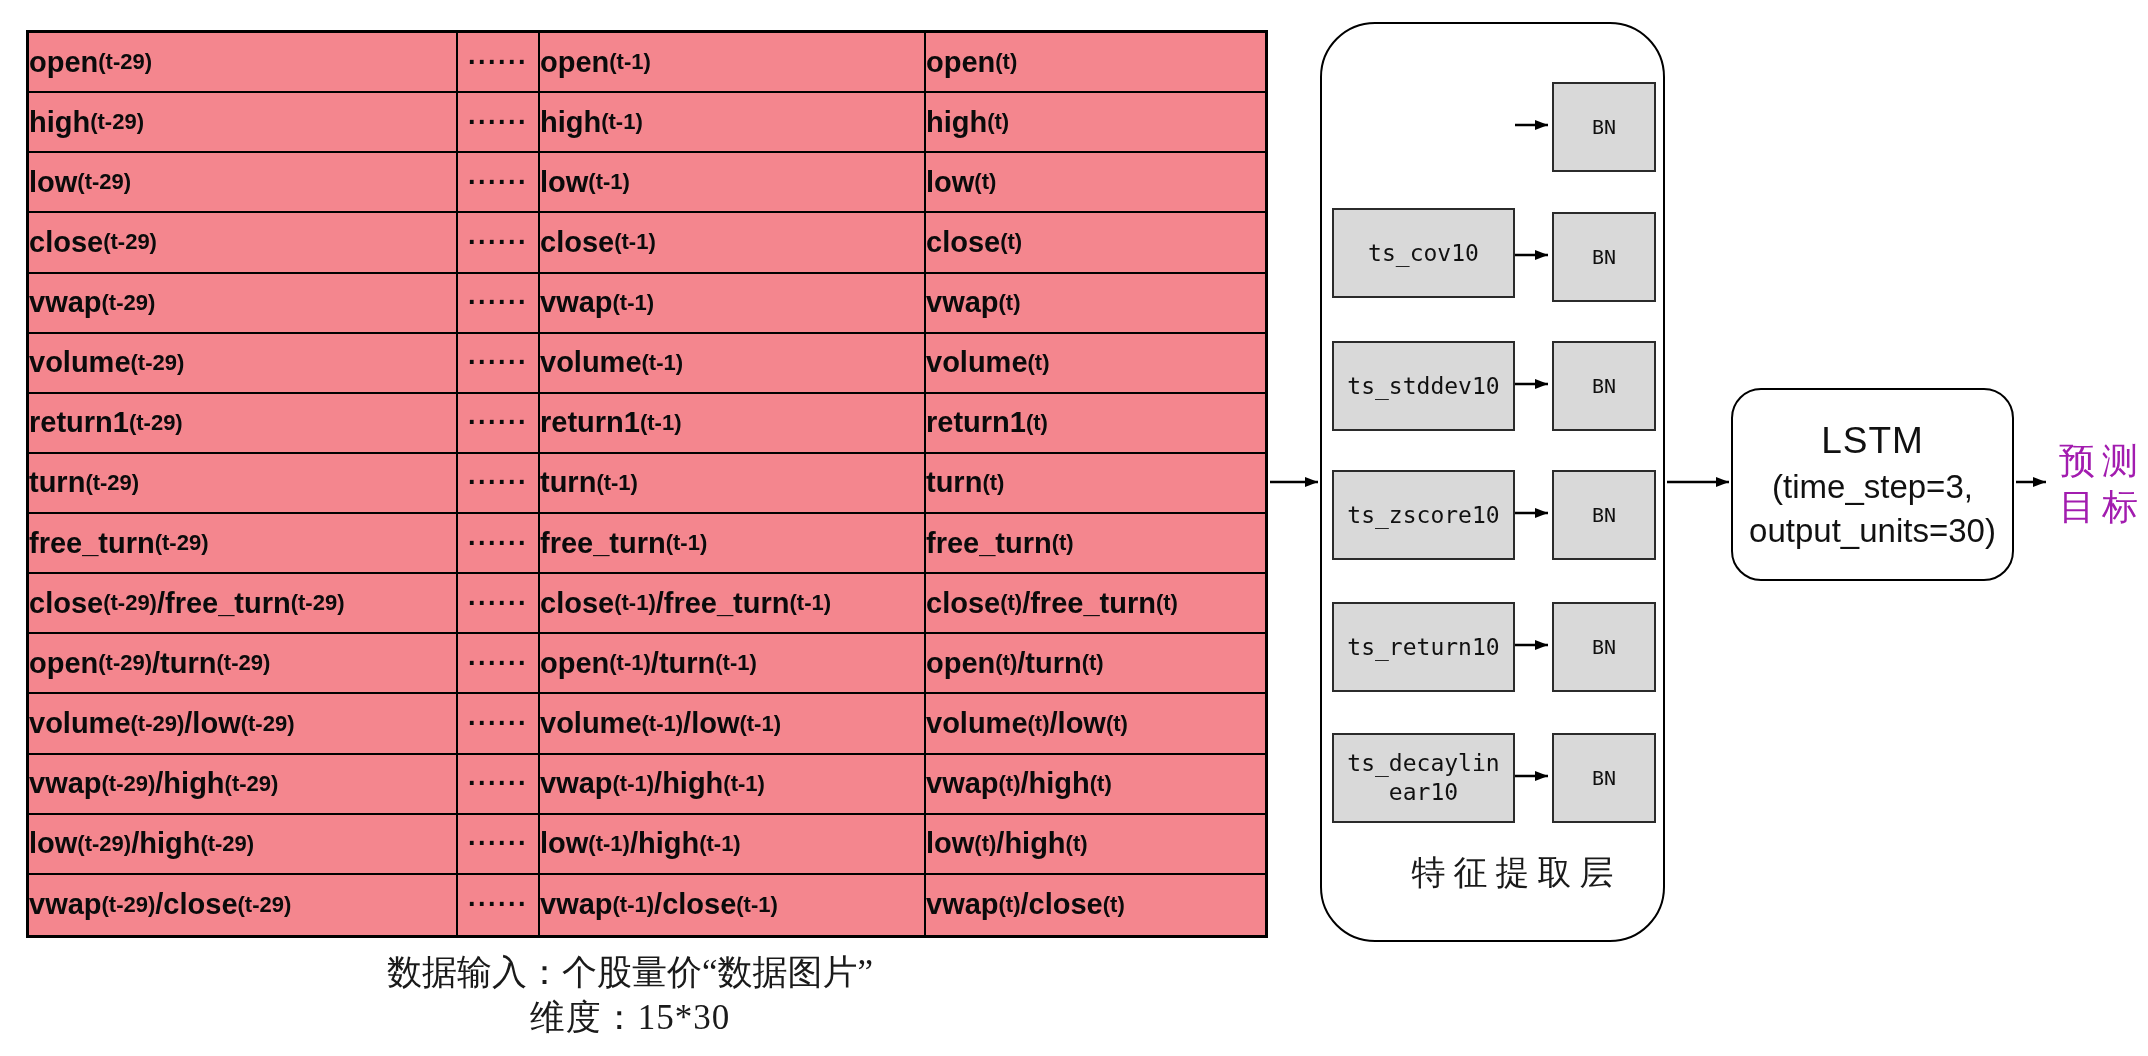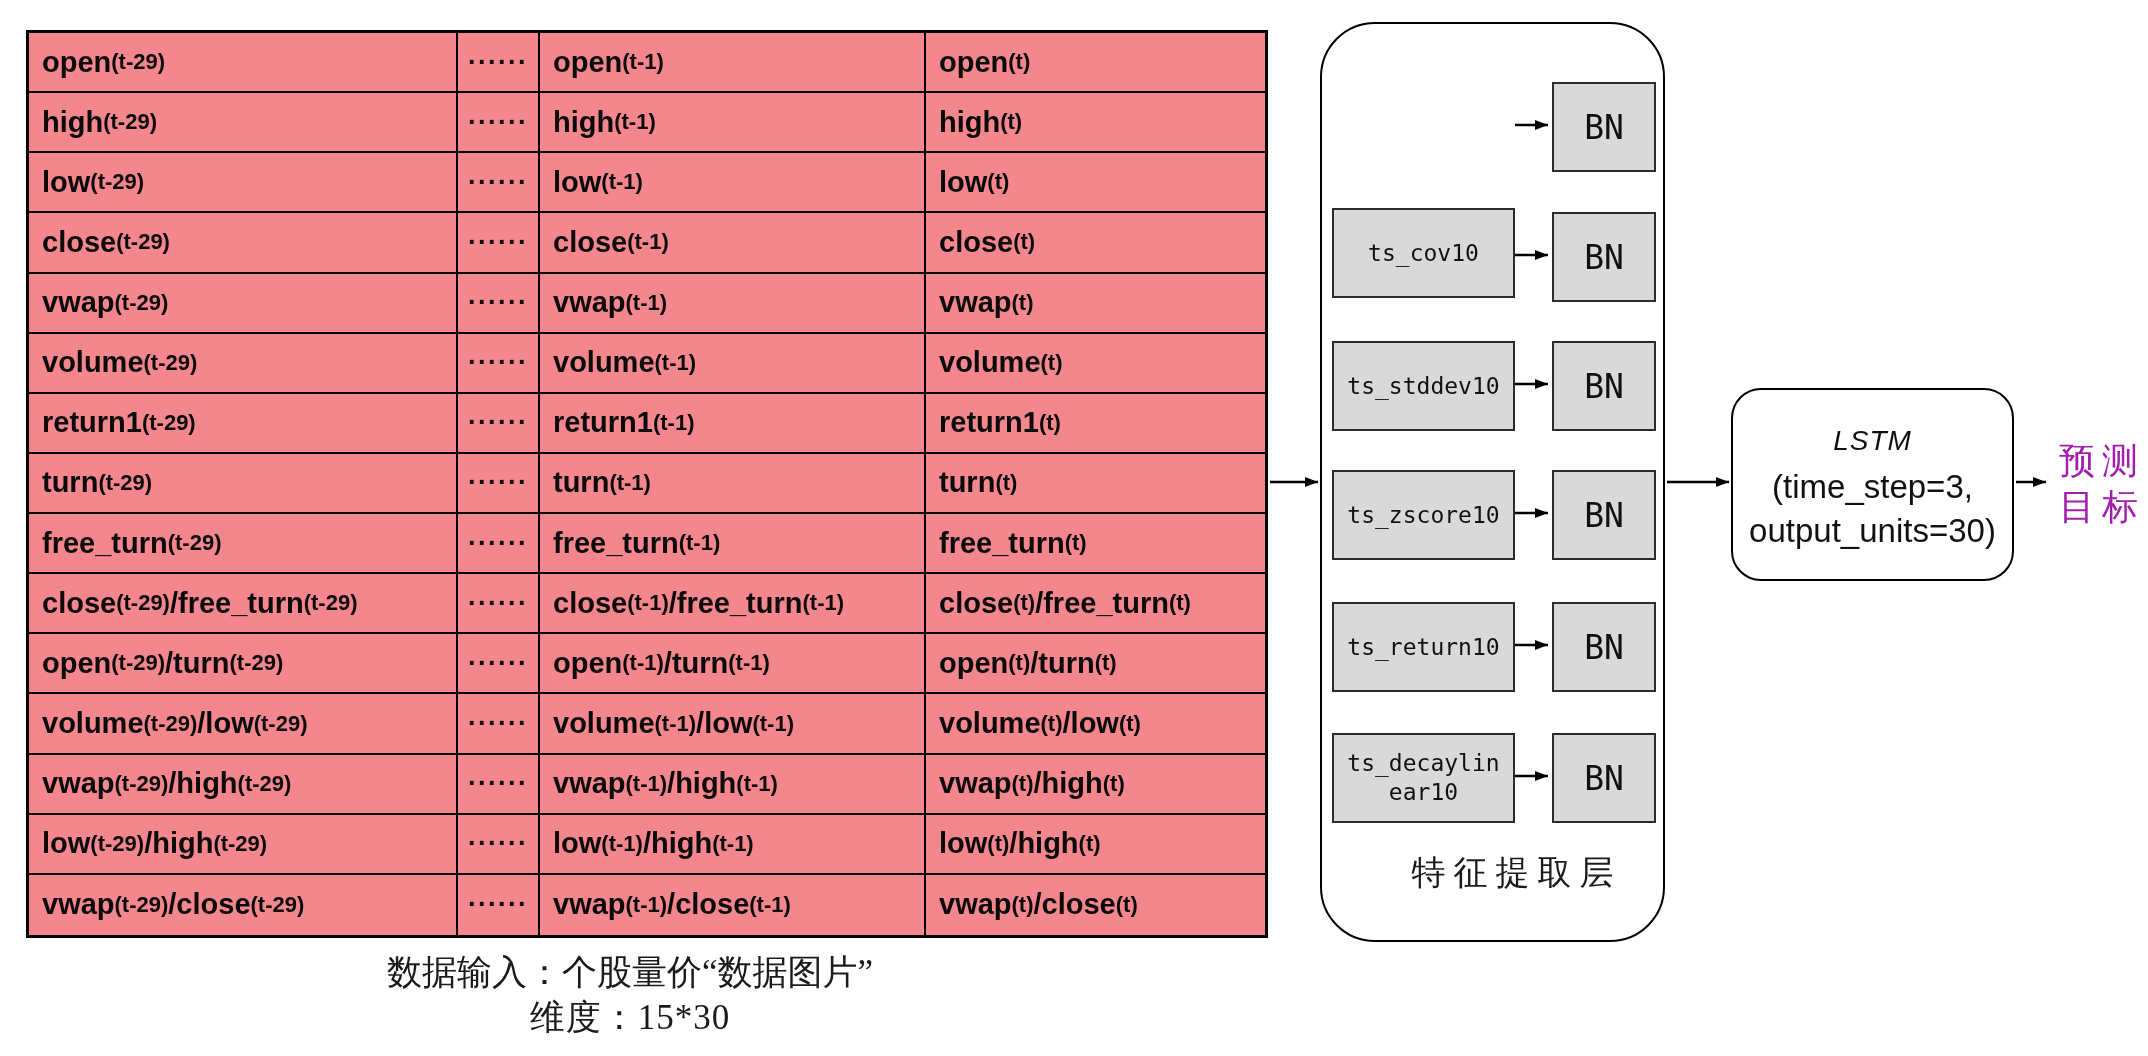--- a/index.html
+++ b/index.html
@@ -7,21 +7,21 @@
         font-family:"Liberation Sans",sans-serif;overflow:hidden;}
 
   
   .input-table{position:absolute;left:26px;top:30px;width:1242px;height:908px;
         box-sizing:border-box;border:3px solid var(--line,#000);
         background:var(--pink,#F4868E);
         display:grid;grid-template-columns:429px 82px 386px 1fr;
         grid-template-rows:repeat(15,1fr);}
   .cell{box-sizing:border-box;border-right:2px solid var(--line,#000);
         border-bottom:2px solid var(--line,#000);
-        display:flex;align-items:center;padding-left:13px;
+        display:flex;align-items:center;
         font-weight:bold;font-size:29px;color:#0b0b0b;white-space:nowrap;overflow:hidden;}
   .cell.last-col{border-right:none;}
   .cell.last-row{border-bottom:none;}
   .cell .sub{font-size:22px;}
   .dots-cell{justify-content:center;padding-left:0;font-size:27px;letter-spacing:1px;}
 
   
   .caption{position:absolute;left:270px;top:950px;width:720px;text-align:center;
         font-family:"Liberation Serif",serif;font-size:35px;line-height:45px;color:#1a1a1a;}
   .caption .dim{letter-spacing:1px;}
@@ -31,30 +31,30 @@
         box-sizing:border-box;border:2px solid var(--line,#000);border-radius:55px;
         background:#fff;}
   .op-box{position:absolute;left:10px;width:183px;height:90px;box-sizing:border-box;
         background:var(--grey,#D9D9D9);border:2px solid #2b2b2b;
         display:flex;align-items:center;justify-content:center;text-align:center;
         font-family:"DejaVu Sans Mono",monospace;font-size:23px;color:#111;
         white-space:pre-line;line-height:29px;}
   .bn-box{position:absolute;left:230px;width:104px;height:90px;box-sizing:border-box;
         background:var(--grey,#D9D9D9);border:2px solid #2b2b2b;
         display:flex;align-items:center;justify-content:center;
-        font-family:"DejaVu Sans Mono",monospace;font-size:33px;color:#111;}
+        font-family:"DejaVu Sans Mono",monospace;font-size:20px;color:#111;}
   .panel-label{position:absolute;left:1320px;top:850px;width:345px;text-align:center;
         font-family:"Liberation Serif",serif;font-size:34px;color:#1a1a1a;letter-spacing:8px;margin-left:24px;}
 
   
   .lstm-box{position:absolute;left:1731px;top:388px;width:283px;height:193px;
         box-sizing:border-box;border:2px solid var(--line,#000);border-radius:30px;
         background:#fff;display:flex;flex-direction:column;align-items:center;
         justify-content:center;color:#111;}
-  .lstm-title{font-size:28px;line-height:48px;letter-spacing:1px;font-style:italic;}
+  .lstm-title{font-size:37px;line-height:48px;letter-spacing:1px;}
   .lstm-params{font-size:33px;line-height:44px;white-space:pre-line;text-align:center;}
 
   
   .target{position:absolute;left:2052px;top:438px;width:96px;text-align:center;
         font-family:"Liberation Serif",serif;font-size:36px;line-height:46px;
         color:#a21caf;letter-spacing:7px;padding-left:4px;box-sizing:border-box;}
 
   
   .arrows{position:absolute;left:0;top:0;width:2148px;height:1056px;pointer-events:none;}
   .arrows line{stroke:var(--line,#000);stroke-width:2.5;}

